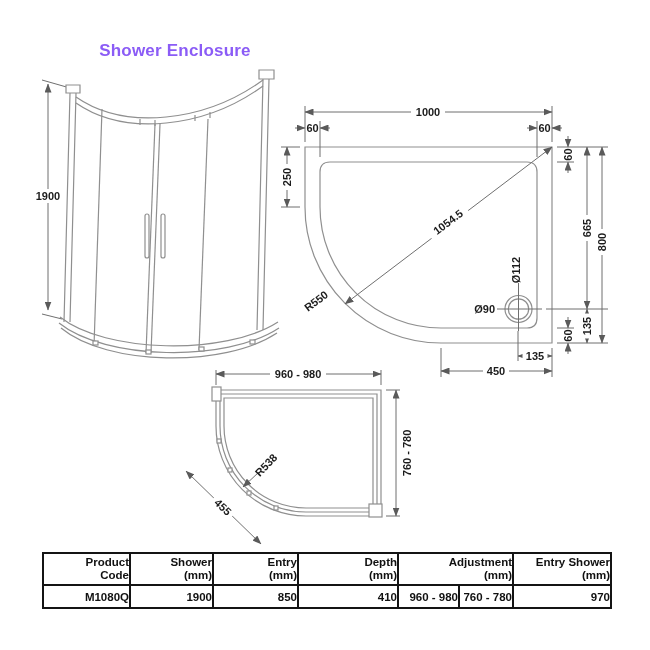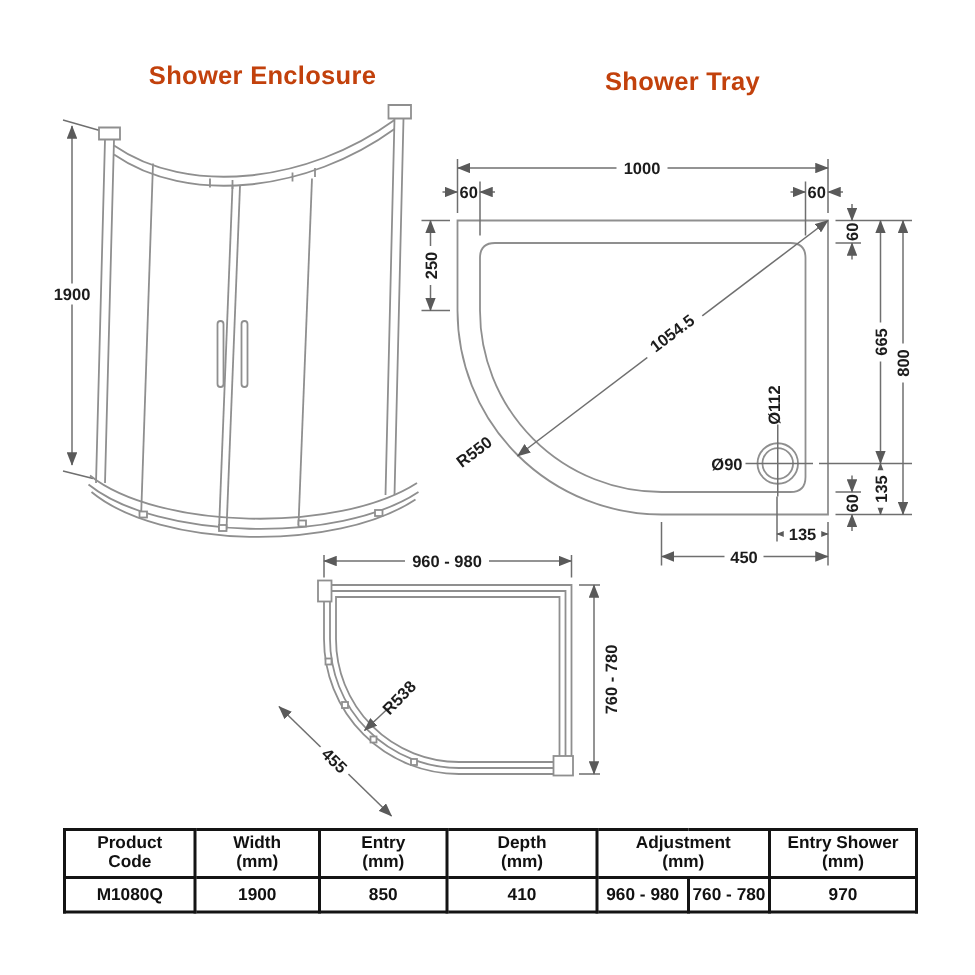--- a/index.html
+++ b/index.html
@@ -1,44 +1,43 @@
 <!DOCTYPE html>
 <html><head>
 <meta charset="utf-8">
 <style>
   html,body{margin:0;padding:0;background:#fff;}
   #page{position:relative;width:650px;height:650px;background:#ffffff;overflow:hidden;
         font-family:"Liberation Sans",sans-serif;}
-  .title{position:absolute;font-size:17px;font-weight:600;color:#c2410c;text-align:center;
+  .title{position:absolute;font-size:17px;font-weight:600;color:#8b5cf6;text-align:center;
          letter-spacing:.2px;}
   #title-enclosure{left:85px;top:41px;width:180px;}
   #title-tray{left:375px;top:45px;width:160px;}
   #drawings{position:absolute;left:0;top:0;}
   #drawings text{font-family:"Liberation Sans",sans-serif;font-size:11px;font-weight:bold;
                  fill:#1c1c1c;}
   .draw{stroke:#8f8f8f;fill:none;stroke-width:1.2;}
   .dim{stroke:#6f6f6f;fill:none;stroke-width:1;}
   .whitefill{fill:#ffffff;stroke:#8f8f8f;stroke-width:1.2;}
   .bg{fill:#ffffff;stroke:none;}
   
   #spec{position:absolute;left:42px;top:552px;width:568px;border-collapse:collapse;
         table-layout:fixed;}
-  #spec th,#spec td{border:2px solid #141414;text-align:center;vertical-align:middle;
+  #spec th,#spec td{border:2px solid #141414;text-align:right;vertical-align:middle;
         font-size:11.5px;font-weight:bold;color:#111;padding:0;
         font-family:"Liberation Sans",sans-serif;}
   #spec th{height:30px;line-height:13px;}
   #spec td{height:21px;}
 </style>
 </head>
 <body>
 
 <div id="page">
 
   <div class="title" id="title-enclosure">Shower Enclosure</div>
-  <div class="title" id="title-tray">Shower Tray</div>
 
   <svg id="drawings" width="650" height="650" viewBox="0 0 650 650">
     <defs>
       <marker id="ae" markerWidth="9" markerHeight="7" refX="8.5" refY="3.5" orient="auto" markerUnits="userSpaceOnUse">
         <path d="M0,0 L9,3.5 L0,7 Z" fill="#5a5a5a"></path>
       </marker>
       <marker id="as" markerWidth="9" markerHeight="7" refX="8.5" refY="3.5" orient="auto-start-reverse" markerUnits="userSpaceOnUse">
         <path d="M0,0 L9,3.5 L0,7 Z" fill="#5a5a5a"></path>
       </marker>
     </defs>
@@ -211,21 +210,21 @@
         <col style="width:54px">
       <col style="width:98px">
     </colgroup>
     <thead>
       <tr>
         <th>
           <div>Product</div>
           <div>Code</div>
         </th>
         <th>
-          <div>Width</div>
+          <div>Shower</div>
           <div>(mm)</div>
         </th>
         <th>
           <div>Entry</div>
           <div>(mm)</div>
         </th>
         <th>
           <div>Depth</div>
           <div>(mm)</div>
         </th>

